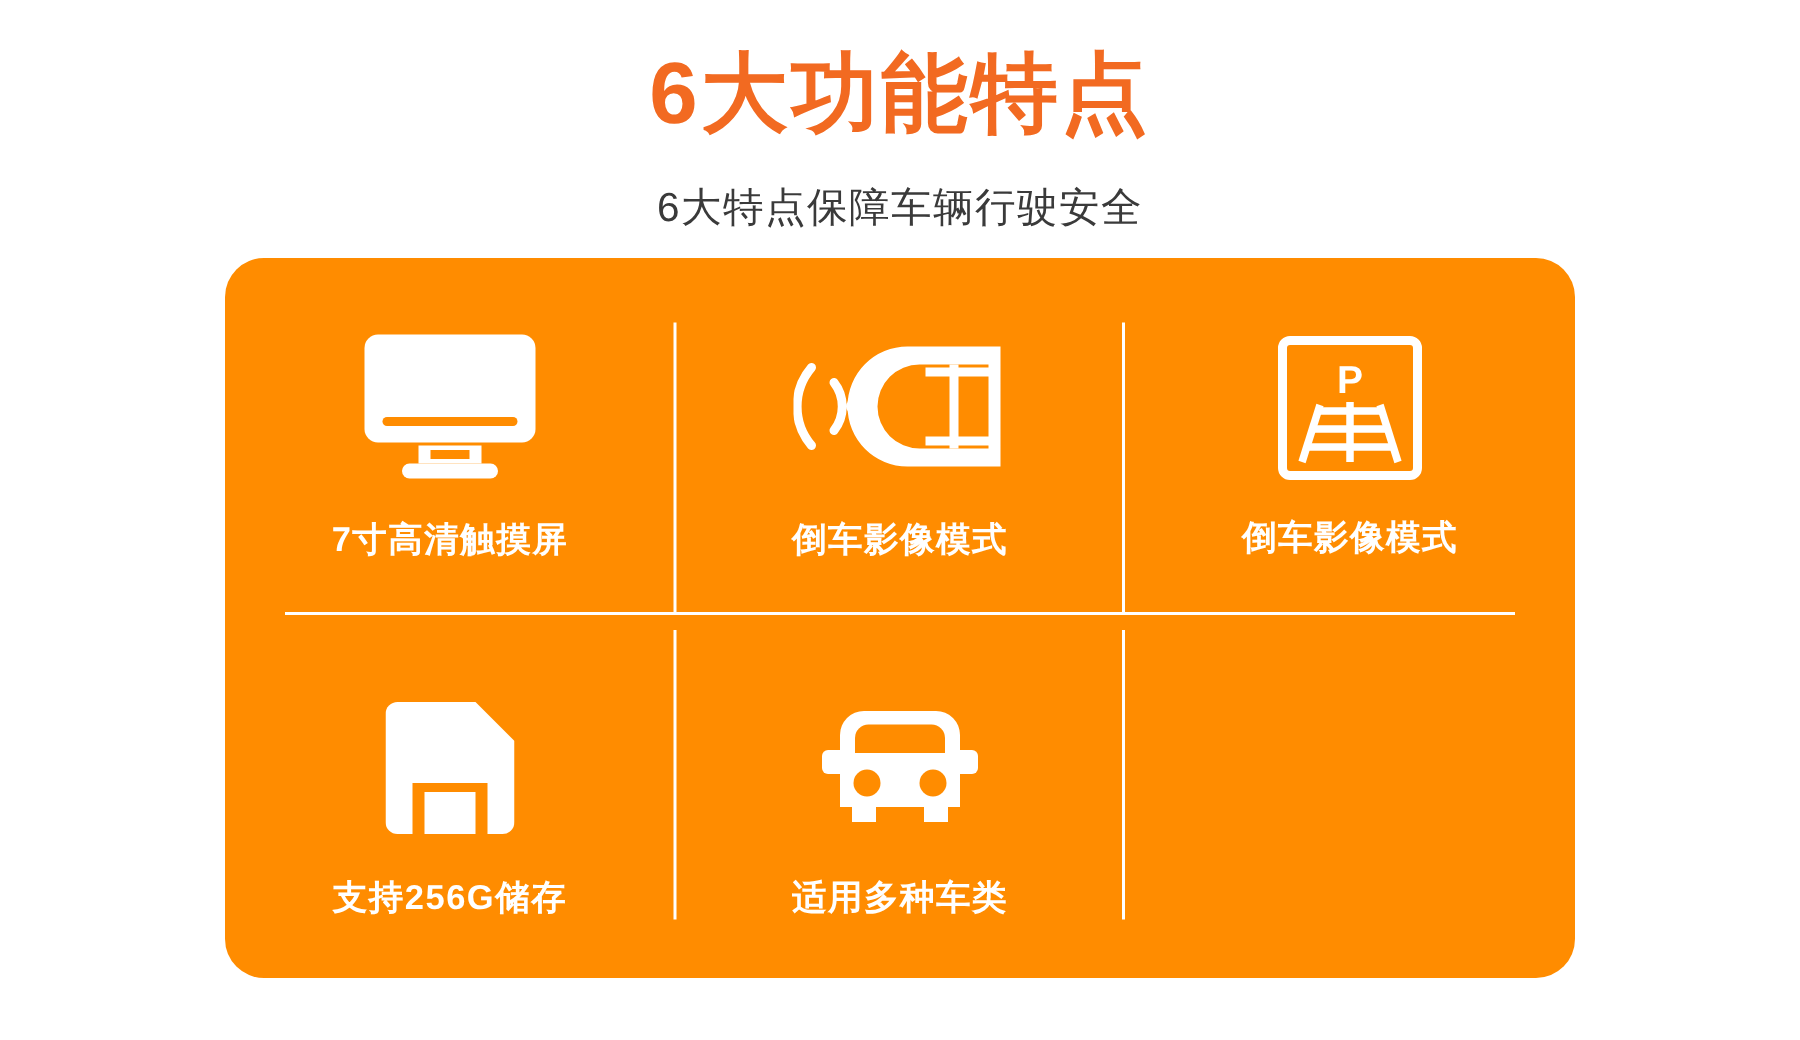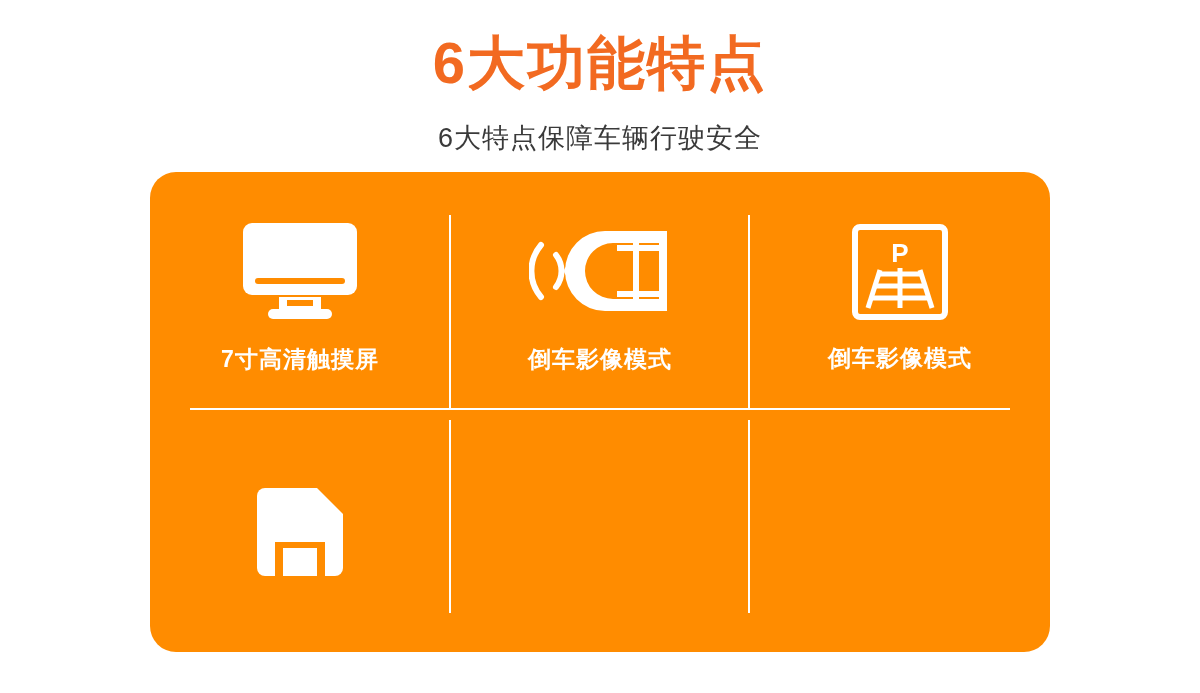--- a/index.html
+++ b/index.html
@@ -193,18 +193,40 @@
       </div>
 
       <div class="cell row2">
         <div class="icon-wrap">
           <svg width="86" height="88" viewBox="0 0 86 88" aria-hidden="true">
             <path d="M8 0 H60 L86 26 V80 A8 8 0 0 1 78 88 H8 A8 8 0 0 1 0 80 V8 A8 8 0 0 1 8 0 Z" fill="#ffffff"></path>
             <rect x="18" y="54" width="50" height="34" fill="#FF8C00"></rect>
             <rect x="26" y="60" width="34" height="28" fill="#ffffff"></rect>
           </svg>
         </div>
-      </div>
-
+        <div class="cell-label">支持256G储存</div>
+      </div>
+
+      <div class="cell row2">
+        <div class="icon-wrap">
+          <svg width="104" height="84" viewBox="0 0 104 84" aria-hidden="true">
+            <g fill="#ffffff">
+
+              <rect x="0" y="30" width="16" height="16" rx="4" ry="4"></rect>
+              <rect x="88" y="30" width="16" height="16" rx="4" ry="4"></rect>
+
+              <path d="M28 4 H76 A16 16 0 0 1 92 20 V40 H12 V20 A16 16 0 0 1 28 4 Z"></path>
+
+              <path d="M12 34 H92 V68 H84 V78 H68 V68 H36 V78 H20 V68 H12 Z"></path>
+            </g>
+
+            <path d="M31 13 H73 A9 9 0 0 1 82 22 V32 H22 V22 A9 9 0 0 1 31 13 Z" fill="#FF8C00"></path>
+
+            <circle cx="30" cy="52" r="9" fill="#FF8C00"></circle>
+            <circle cx="74" cy="52" r="9" fill="#FF8C00"></circle>
+          </svg>
+        </div>
+        <div class="cell-label">适用多种车类</div>
+      </div>
 
     </div>
   </div>
 </div>
 
 </body></html>

